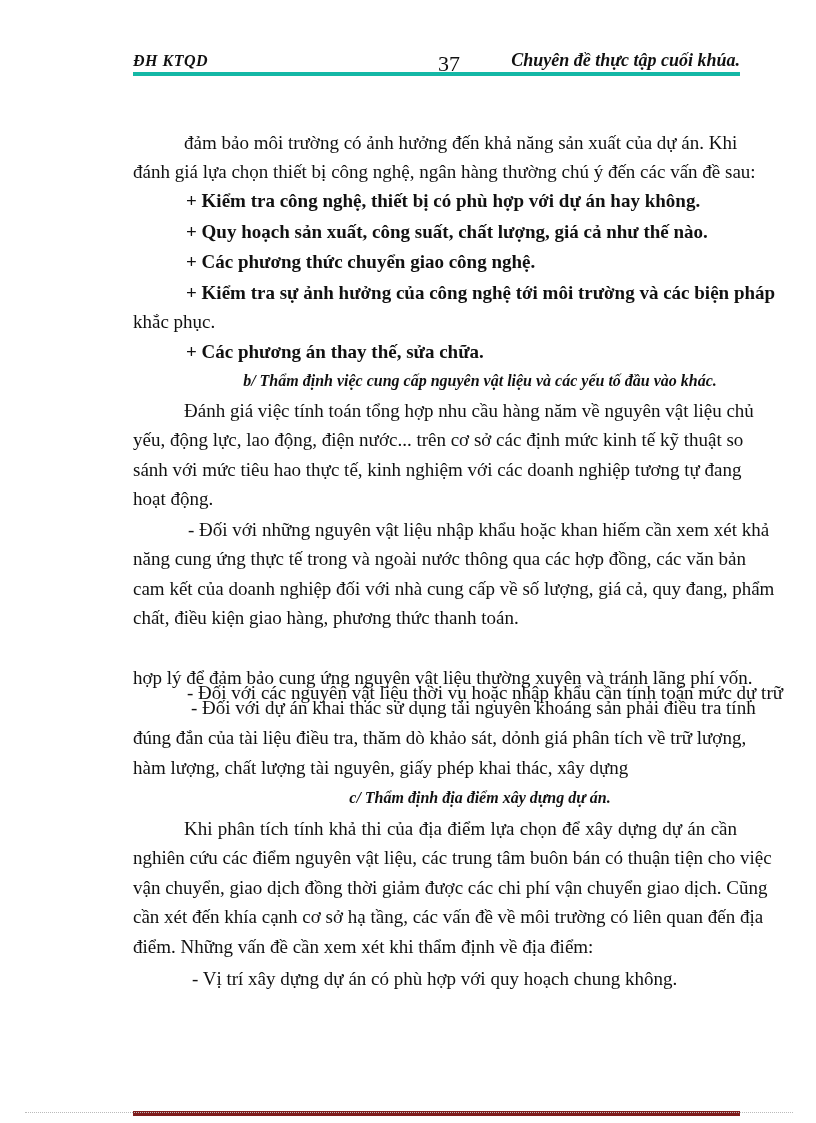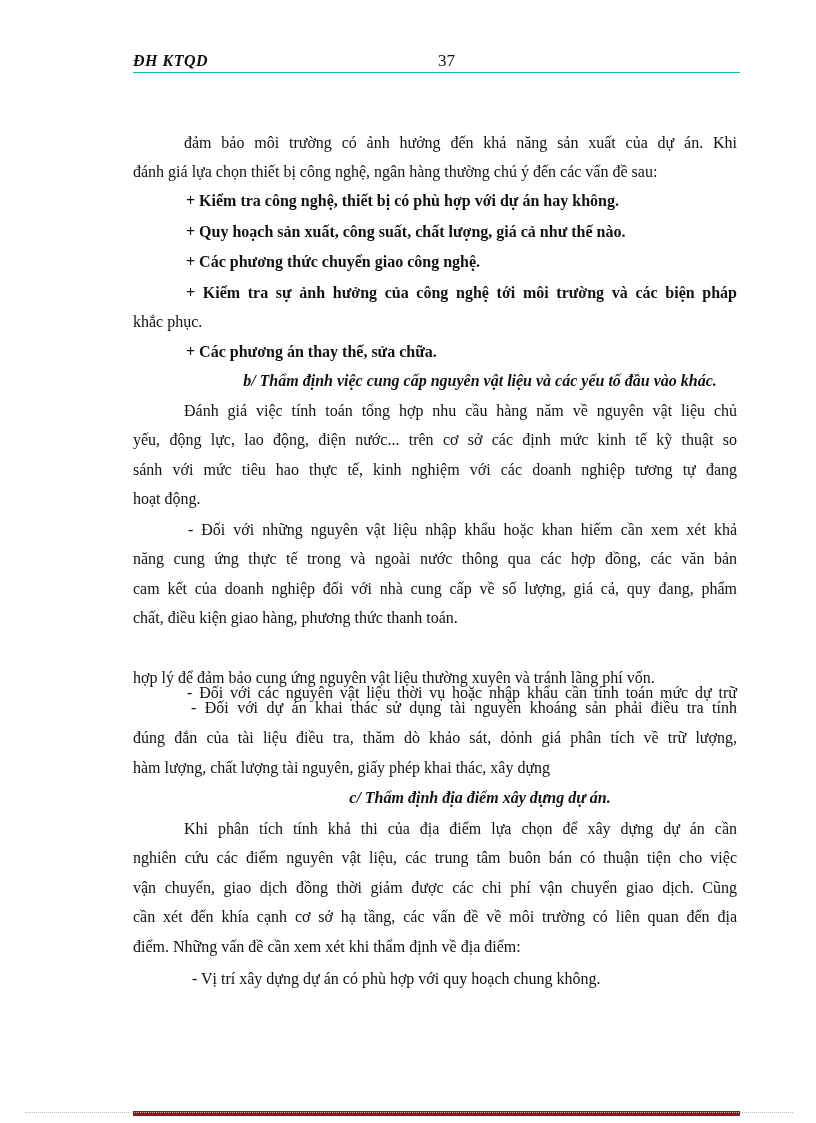--- a/index.html
+++ b/index.html
@@ -1,40 +1,41 @@
 <!DOCTYPE html>
 <html><head>
 <meta charset="utf-8">
 <style>
   html, body { margin:0; padding:0; background:#ffffff; }
   body { width:816px; height:1123px; position:relative; overflow:hidden; font-family:"Liberation Serif", serif; color:#111; }
-  .hdr { position:absolute; top:50px; left:133px; width:607px; height:22px; border-bottom:1px solid #14b8a6; }
+  .hdr { position:absolute; top:50px; left:133px; width:607px; height:22px; border-bottom:4px solid #14b8a6; }
   .hdr-left { position:absolute; left:0; top:2px; font-size:16px; font-weight:bold; font-style:italic; letter-spacing:0.5px; }
-  .hdr-num { position:absolute; left:305px; top:1px; font-size:17px; }
+  .hdr-num { position:absolute; left:305px; top:1px; font-size:22px; }
   .hdr-right { position:absolute; right:0; top:0px; font-size:18px; font-weight:bold; font-style:italic; }
-  .line { position:absolute; left:133px; width:604px; font-size:16px; white-space:nowrap; line-height:20px; }
+  .line { position:absolute; left:133px; width:604px; font-size:19px; white-space:nowrap; line-height:20px; }
   .just { text-align:justify; text-align-last:justify; }
   .ind1 { left:184px; width:553px; }
   .ind-plus { left:186px;font-weight:bold; }
   .ind-dash1 { left:188px; width:549px; }
   .ind-dash2 { left:187px; width:550px;margin-top:44px; }
   .ind-dash3 { left:191px; width:546px; }
   .ind-dash4 { left:192px; }
   .heading { font-weight:bold; font-style:italic; font-size:16px;text-align:center; }
   .ftr { position:absolute; top:1111px; left:133px; width:607px; border-top:5px solid #7f1d1d; height:24px; }
   .ftr-left { position:absolute; left:0; top:5px; font-size:16px; font-style:italic; font-weight:bold; letter-spacing:0.3px; }
   .ftr-right { position:absolute; right:0; top:5px; font-size:18px; font-style:italic; font-weight:bold; letter-spacing:0.3px; }
   .pagebreak { position:absolute; top:1112px; left:25px; width:768px; border-top:1px dotted #bbb; }
 </style>
 </head>
 <body>
 
 <div class="hdr">
   <span class="hdr-left">ĐH  KTQD</span>
   <span class="hdr-num">37</span>
+  <span class="hdr-right">Chuyên đề thực tập cuối khúa.</span>
 </div>
 
 <div>
   <div class="line just ind1" style="top:133px">đảm bảo môi trường có ảnh hưởng đến khả năng sản xuất của dự án. Khi</div>
   <div class="line" style="top:162px">đánh giá lựa chọn thiết bị công nghệ, ngân hàng thường chú ý đến các vấn đề sau:</div>
   <div class="line ind-plus" style="top:191px">+  Kiểm tra công nghệ, thiết bị có phù hợp với dự án hay không.</div>
   <div class="line ind-plus" style="top:222px">+  Quy hoạch sản xuất, công suất, chất lượng, giá cả như thế nào.</div>
   <div class="line ind-plus" style="top:252px">+  Các phương thức chuyển giao công nghệ.</div>
   <div class="line just ind-plus" style="top:283px; width:551px">+  Kiểm tra sự ảnh hưởng của công nghệ tới môi trường và các biện pháp</div>
   <div class="line" style="top:312px">khắc phục.</div>

